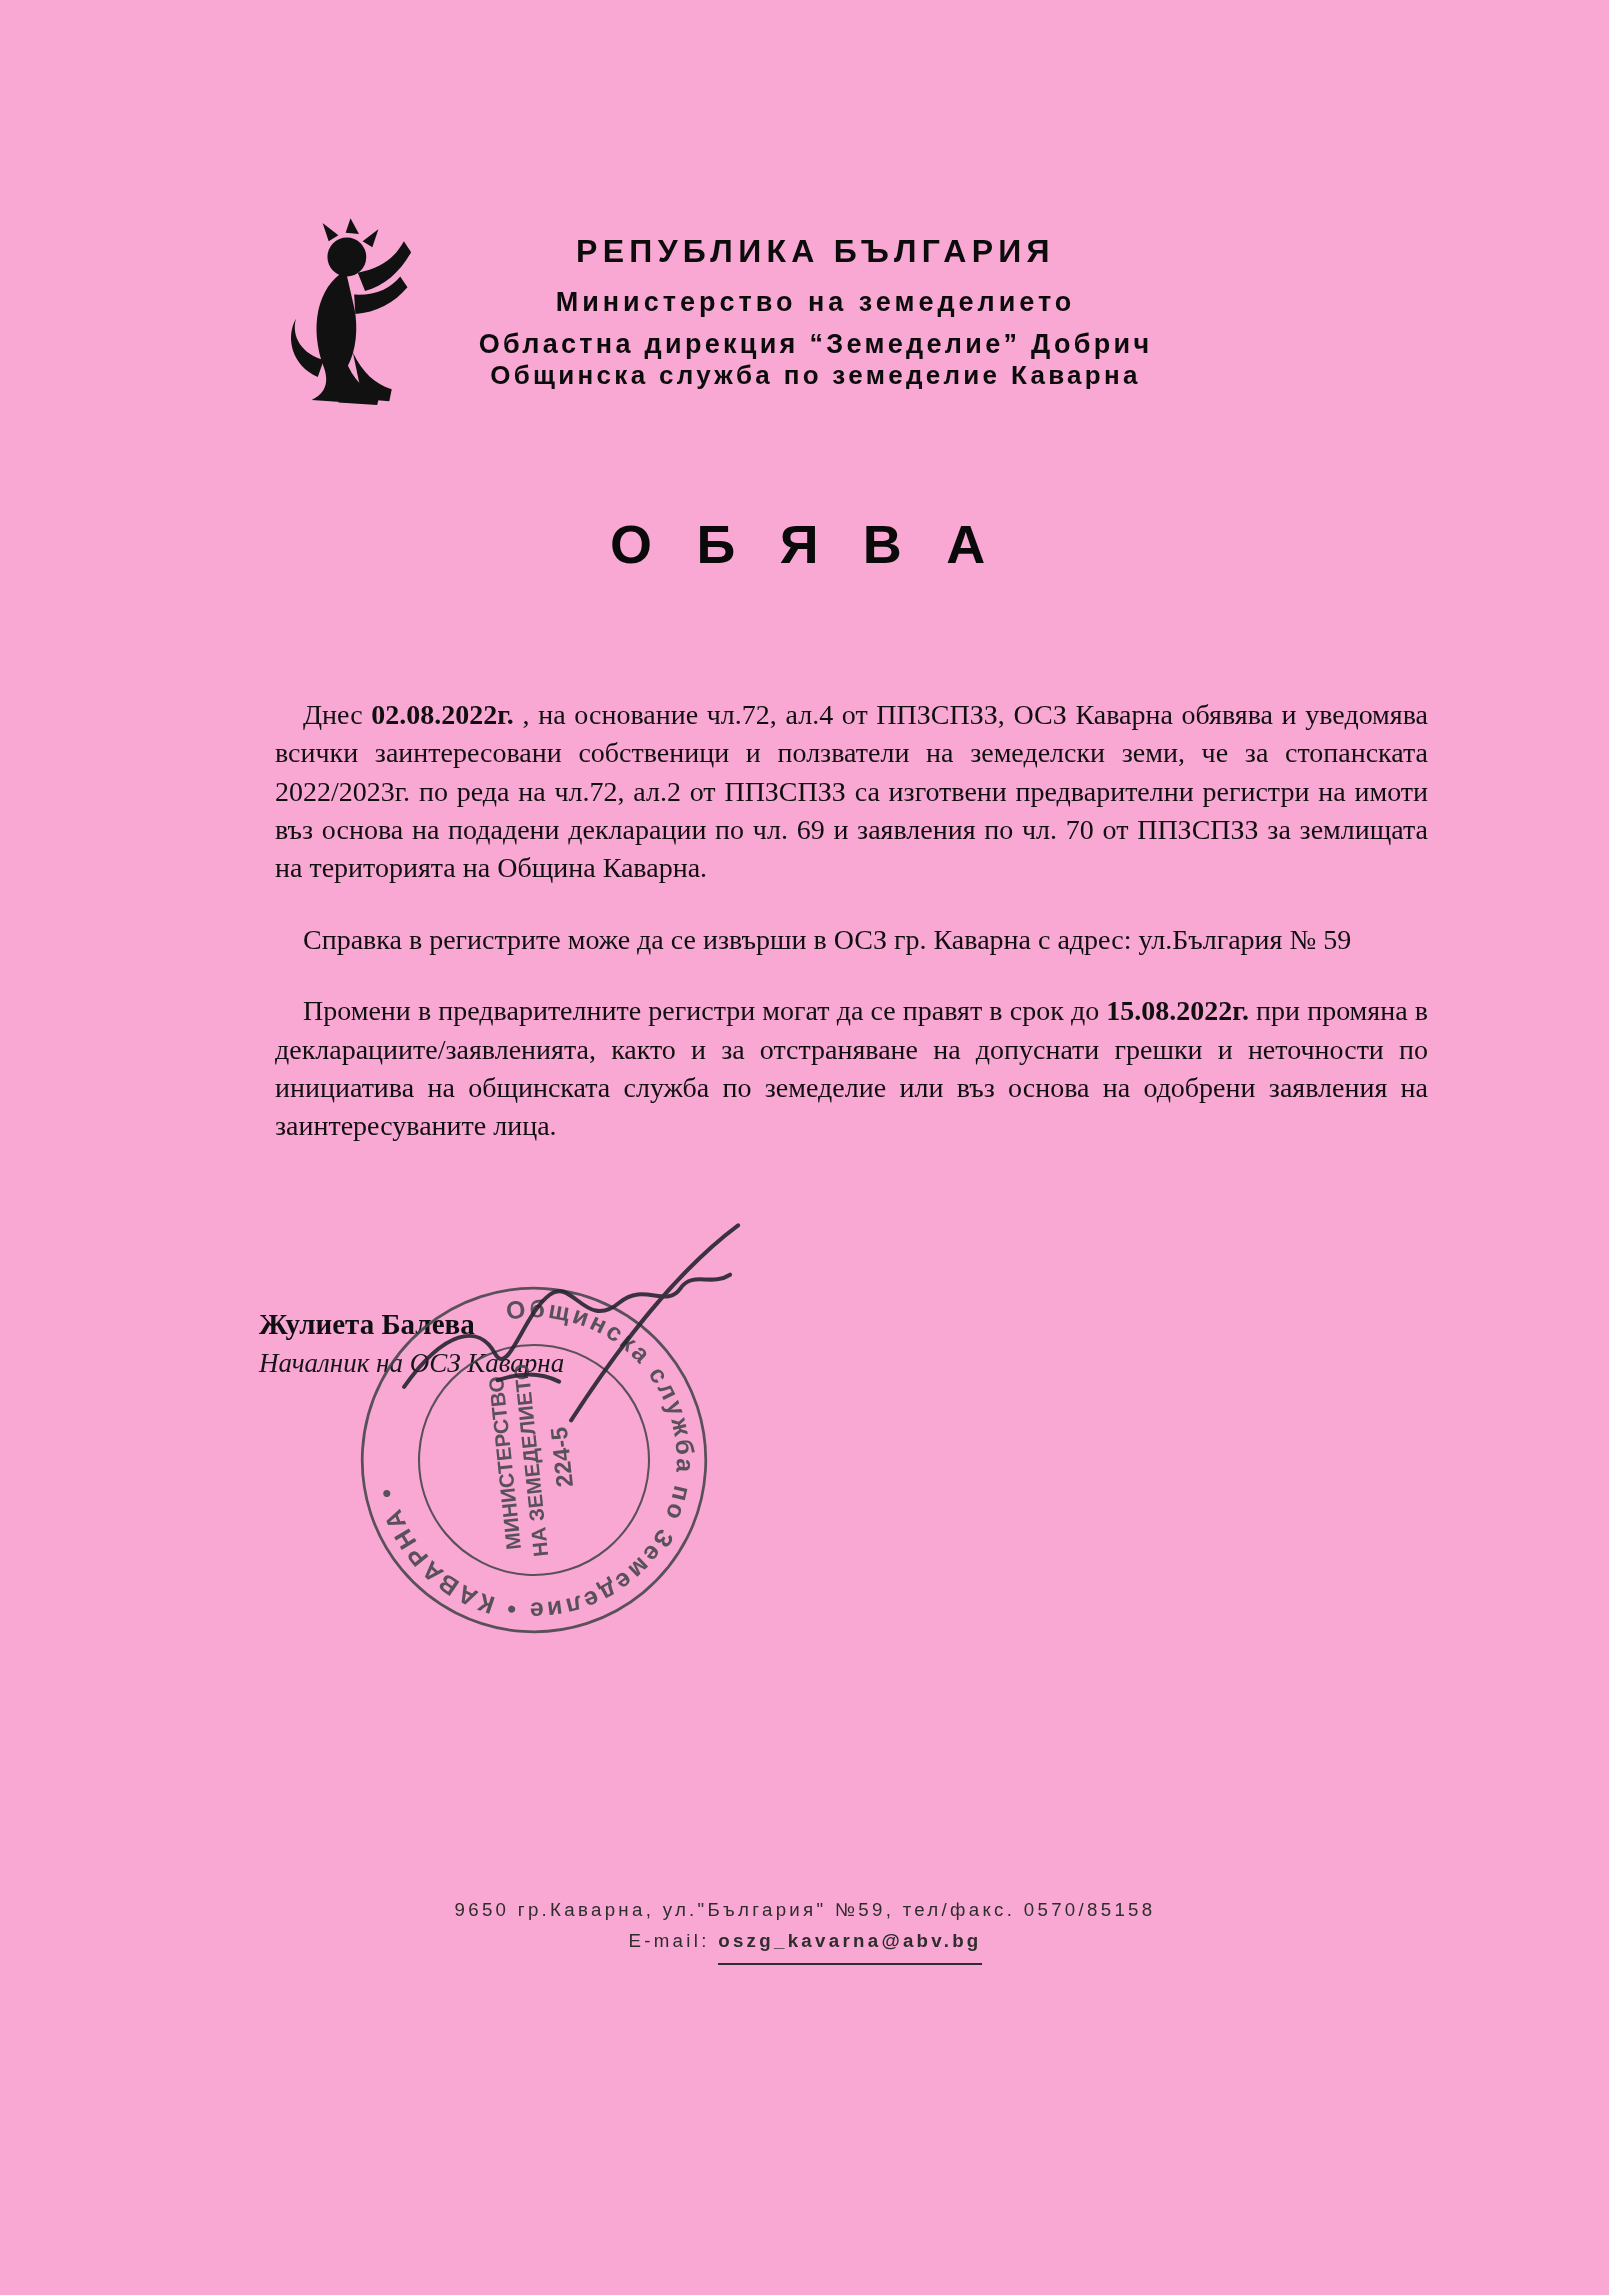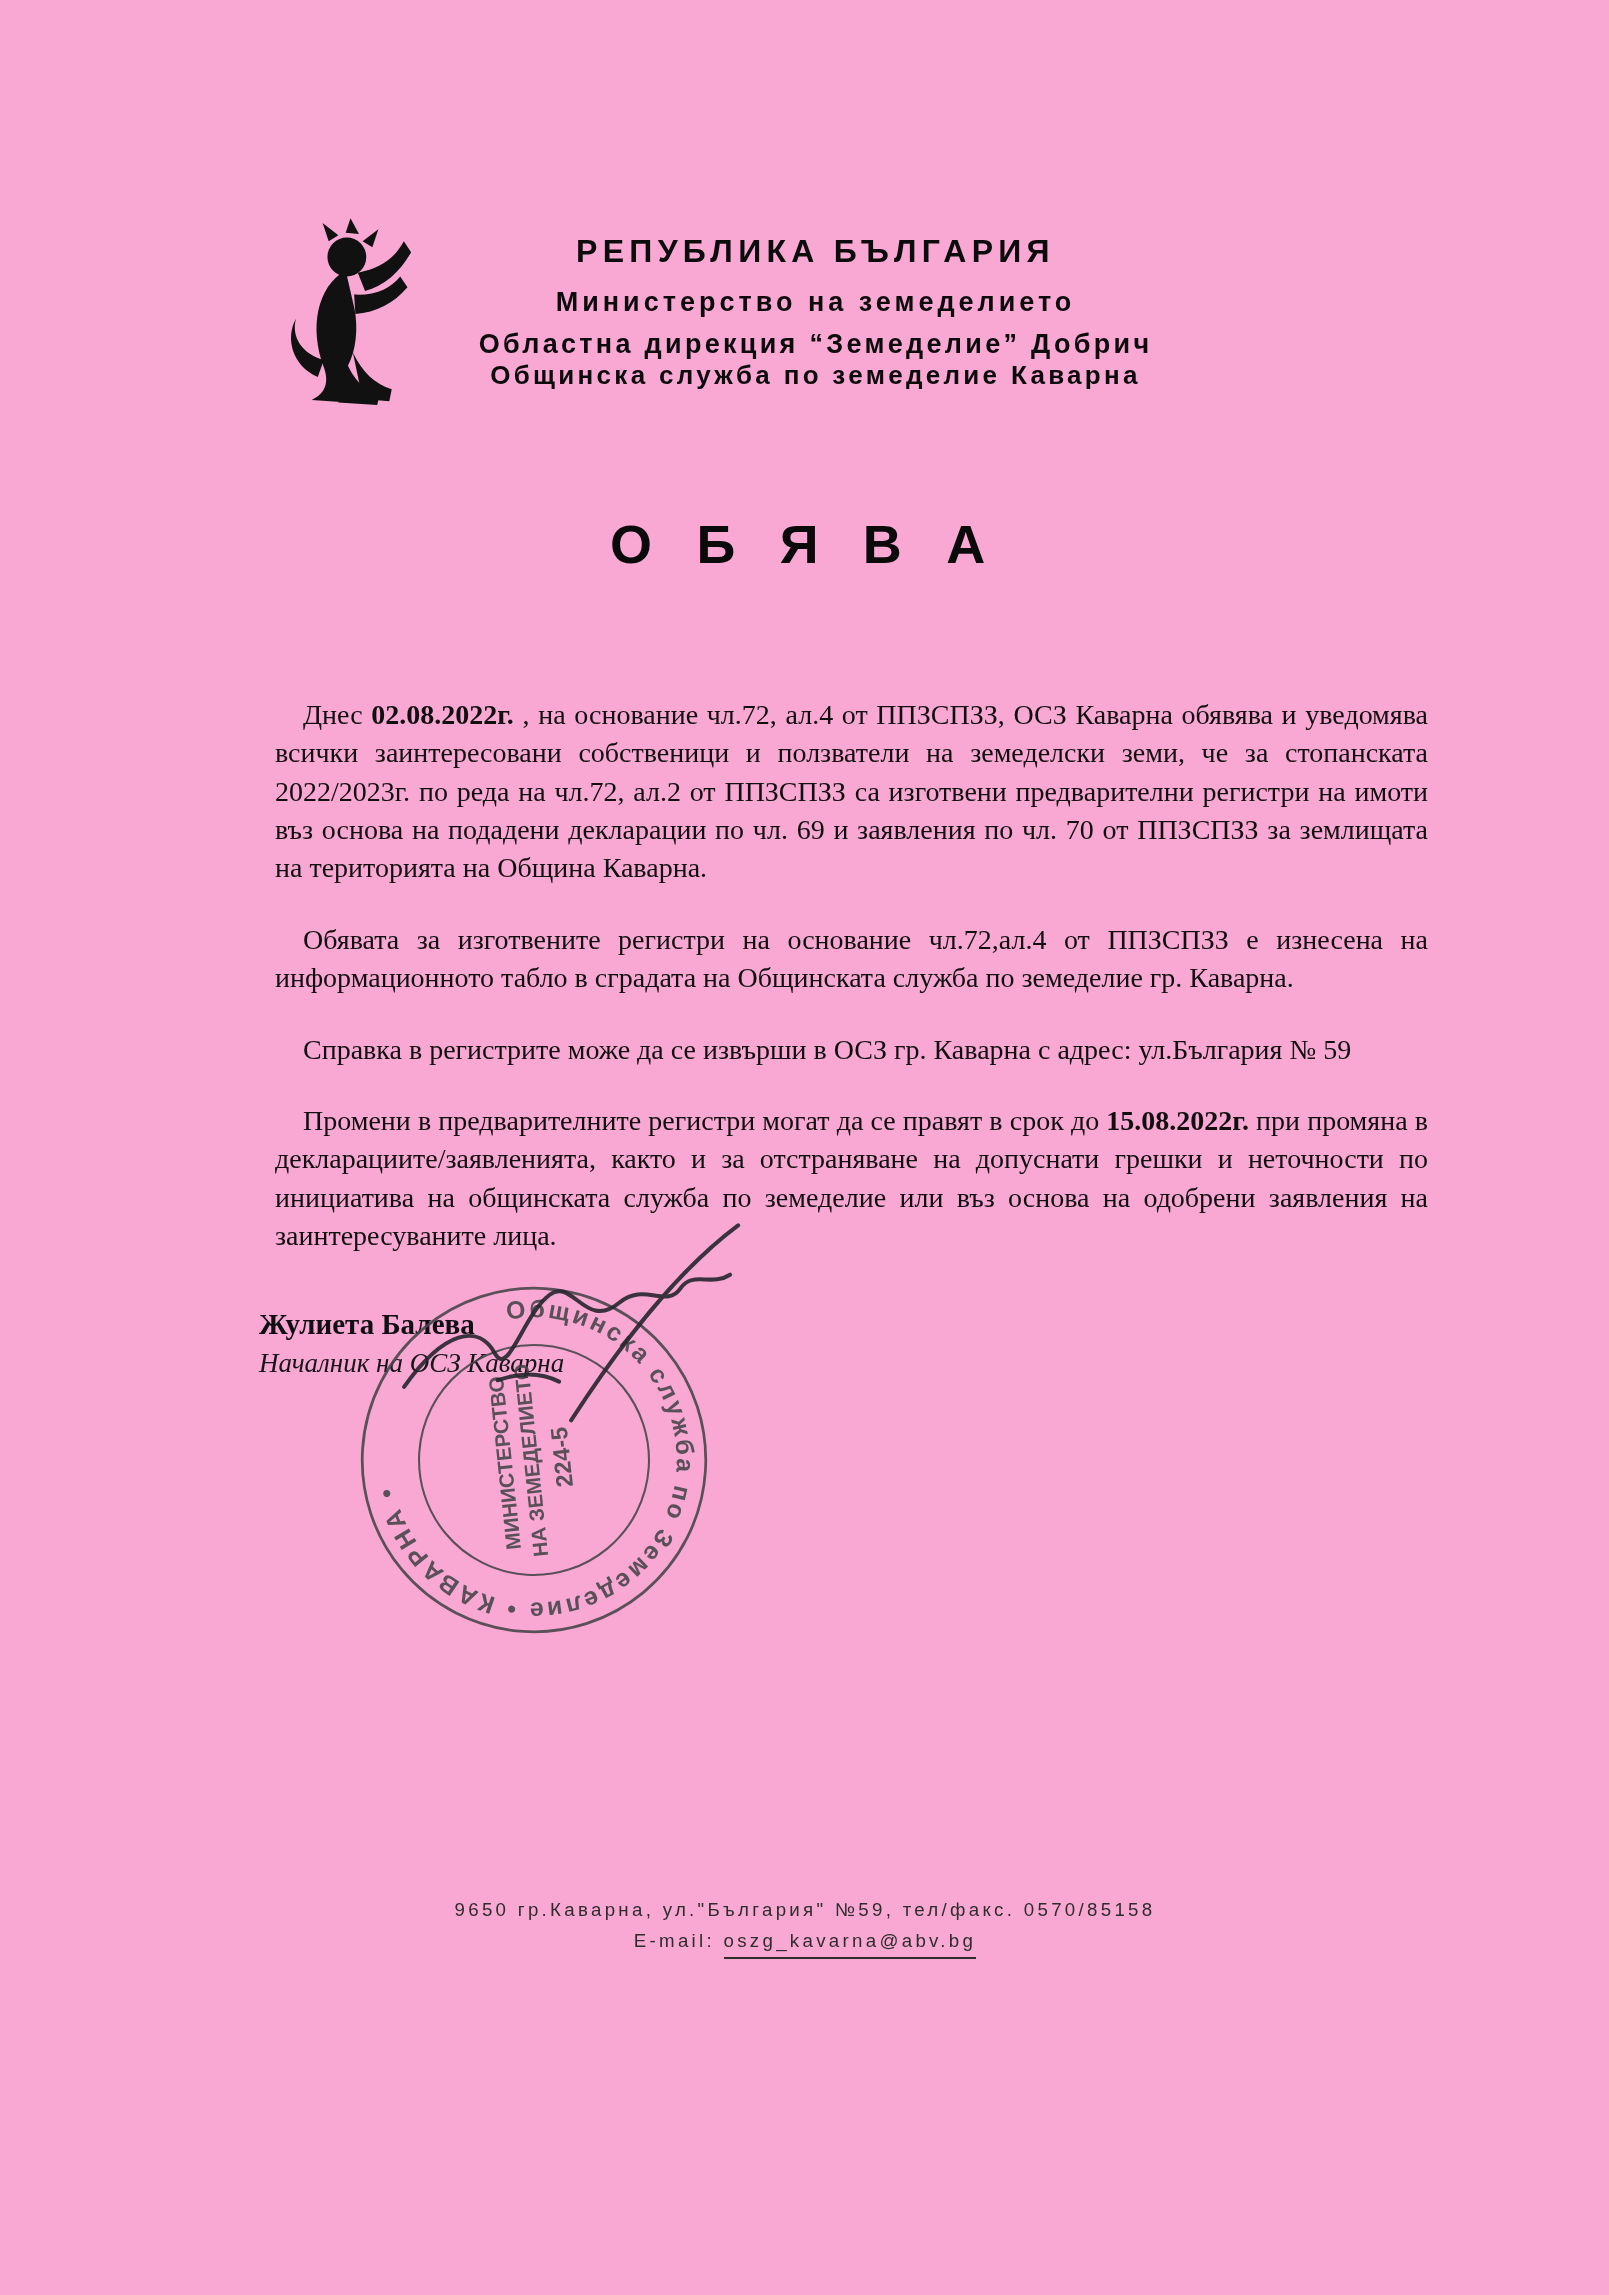--- a/index.html
+++ b/index.html
@@ -60,23 +60,23 @@
   
   .footer{
     position:absolute;left:0;top:1899px;width:1610px;
     text-align:center;
     font-family:"Liberation Sans", sans-serif;
     color:#2d2d2d;
   }
   .footer-line1{font-size:18.7px;letter-spacing:3.3px;margin:0;}
   .footer-line2{font-size:18.7px;letter-spacing:3.3px;margin:9.4px 0 0 0;}
   .footer-email{
-    font-weight:400;
+    font-weight:700;
     border-bottom:2px solid #2d2d2d;
-    padding-bottom:6px;
+    padding-bottom:12px;
   }
 </style>
 </head>
 <body>
 
 <div class="page">
 
   <svg class="logo" viewBox="0 0 120 160" xmlns="http://www.w3.org/2000/svg">
     <g fill="#111">
       <path d="M42 20 L37 5 L50 15 Z"></path>
@@ -96,21 +96,20 @@
     <p class="lh1">РЕПУБЛИКА БЪЛГАРИЯ</p>
     <p class="lh2">Министерство на земеделието</p>
     <p class="lh3">Областна дирекция “Земеделие” Добрич</p>
     <p class="lh4">Общинска служба по земеделие Каварна</p>
   </div>
 
   <div class="doc-title">О Б Я В А</div>
 
   <div class="body-text">
       <p class="para"><span>Днес </span><b>02.08.2022г.</b><span> , на основание чл.72, ал.4 от ППЗСПЗЗ, ОСЗ Каварна обявява и уведомява всички заинтересовани собственици и ползватели на земеделски земи, че за стопанската 2022/2023г. по реда на чл.72, ал.2 от ППЗСПЗЗ са изготвени предварителни регистри на имоти въз основа на подадени декларации по чл. 69 и заявления по чл. 70 от ППЗСПЗЗ за землищата на територията на Община Каварна.</span></p>
-      <p class="para"><span>Обявата за изготвените регистри на основание чл.72,ал.4 от ППЗСПЗЗ е изнесена на информационното табло в сградата на Общинската служба по земеделие гр. Каварна.</span></p>
       <p class="para"><span>Справка в регистрите може да се извърши в ОСЗ  гр. Каварна с адрес: ул.България № 59</span></p>
       <p class="para"><span>Промени в предварителните регистри могат да се правят в срок до </span><b>15.08.2022г.</b><span> при промяна в декларациите/заявленията, както и за отстраняване на допуснати грешки и неточности по инициатива на общинската служба по земеделие или въз основа на одобрени заявления на заинтересуваните лица.</span></p>
     </div>
 
   <div class="sign-block">
     <p class="sign-name">Жулиета Балева</p>
     <p class="sign-title">Началник на ОСЗ Каварна</p>
   </div>
 
   <svg class="stamp" viewBox="0 0 540 540" xmlns="http://www.w3.org/2000/svg">

